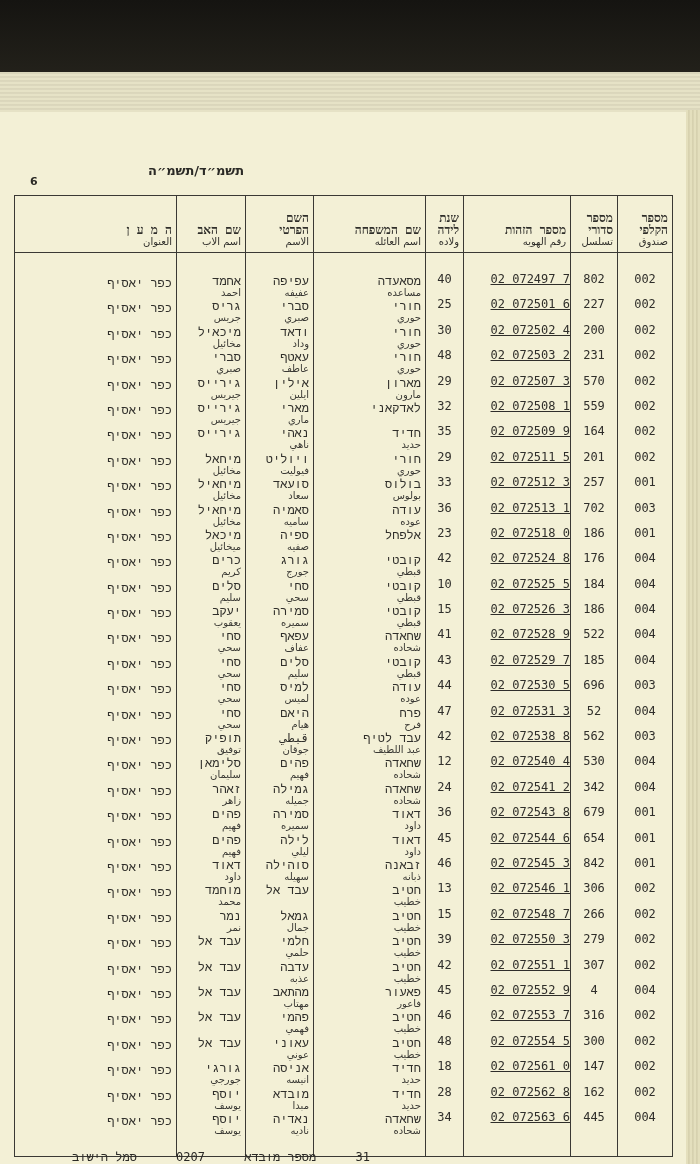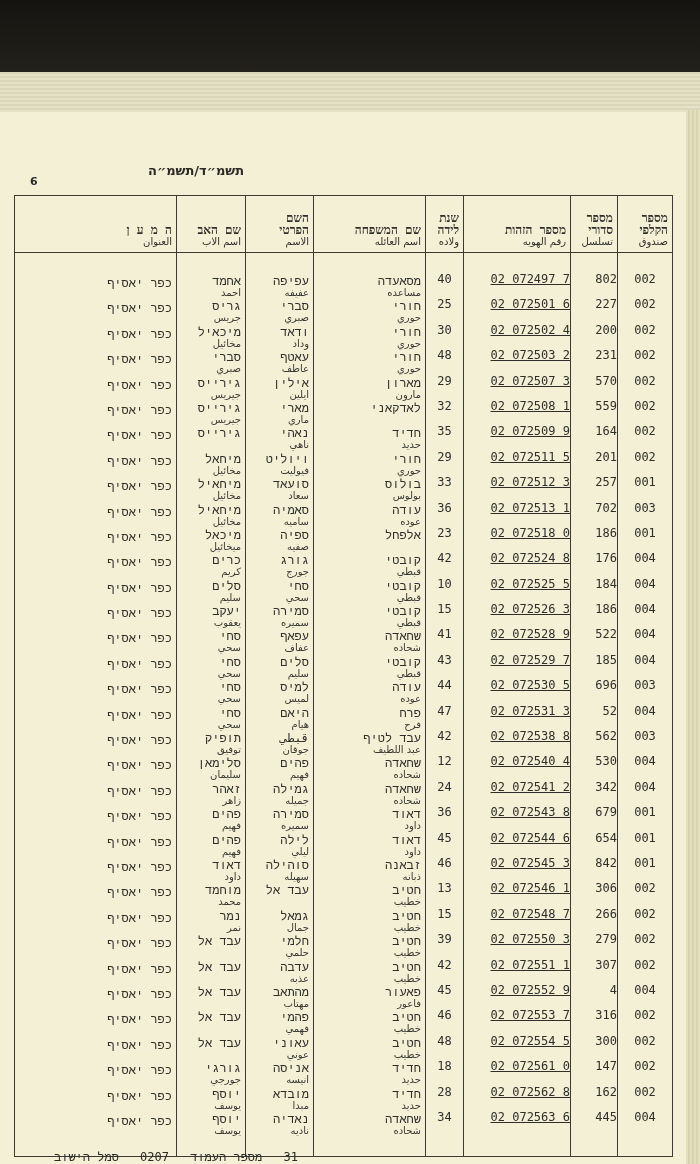--- a/index.html
+++ b/index.html
@@ -17,24 +17,24 @@
   table.ledger td, table.ledger th{border-left:1.5px solid #3a3934;border-right:1.5px solid #3a3934;padding:0;color:#2f2e2a;}
   table.ledger thead th{border:1.5px solid #3a3934;height:52px;vertical-align:bottom;font-weight:bold;font-size:12px;line-height:12px;text-align:right;padding:0 4px 4px 4px;font-family:"DejaVu Sans Mono",monospace;}
   th .ar{display:block;font-weight:normal;font-size:10px;line-height:12px;font-family:"DejaVu Sans",sans-serif;}
   .spacer td{height:20px;}
   tr.row td{height:25.4px;vertical-align:top;font-size:12px;line-height:13px;position:relative;}
   td .he{display:block;text-align:right;padding:2px 4px 0 4px;white-space:nowrap;}
   td .ar{display:block;text-align:right;padding:0 4px;font-size:10px;line-height:10px;font-family:"DejaVu Sans",sans-serif;white-space:nowrap;color:#3a3934;}
   td.num{text-align:center;direction:ltr;padding-top:4px;}
   td.id{direction:ltr;text-align:right;padding-left:8px;padding-top:4px;white-space:nowrap;text-decoration:underline;}
   td.addr .he{padding-top:4px;padding-left:10px;text-align:right;direction:rtl;}
-  td.c-serial{text-align:right;padding-right:12px;}
+  td.c-serial{text-align:center;padding-right:12px;}
   tr.tail td{height:20px;border-bottom:1.5px solid #3a3934;}
   .footer{position:absolute;left:40px;top:1150px;font-size:12px;color:#2b2a26;direction:rtl;white-space:nowrap;}
-  .footer span{margin-left:14px;}
+  .footer span{margin-left:32px;}
 </style>
 </head>
 <body>
 
 <div class="bg-top"></div>
 <div class="page-stack"></div>
 <div class="page"></div>
 <div class="page-edge"></div>
 
 <div class="hdr-title">תשמ״ד/תשמ״ה</div>
@@ -820,16 +820,16 @@
         <td></td>
         <td></td>
         <td></td>
         <td></td>
       </tr>
     </tbody>
 </table>
 
 <div class="footer">
   <span>31</span>
-  <span>מספר העמוד</span>
+  <span>מספר מובדא</span>
   <span>0207</span>
   <span>סמל הישוב</span>
 </div>
 
 </body></html>

